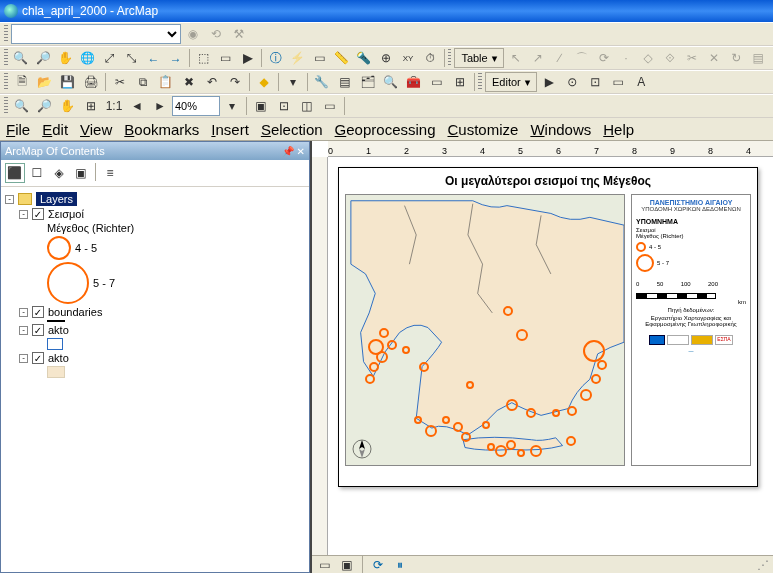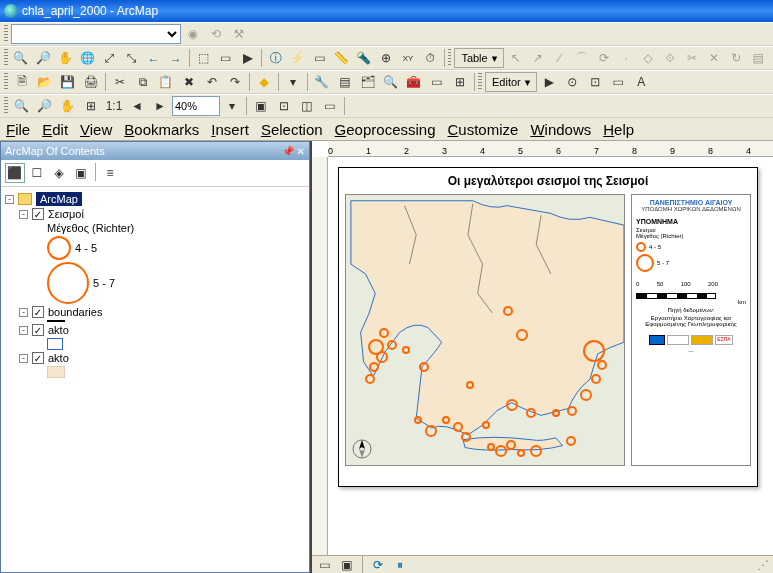--- a/index.html
+++ b/index.html
@@ -201,21 +201,21 @@
       <span class="tbtn">☐</span>
       <span class="tbtn">◈</span>
       <span class="tbtn">▣</span>
       <span class="sep"></span>
       <span class="tbtn">≡</span>
     </div>
     <div class="toc-body">
       <div class="node">
           <span class="pm">-</span>
         <span style="display:inline-block;width:14px;height:12px;background:#f5d76e;border:1px solid #c9a227"></span>
-        <span class="node layers">ArcMap</span>
+        <span class="node layers">Layers</span>
       </div>
       <div class="indent1">
         <div class="node">
             <span class="pm">-</span>
           <span class="cb">✓</span>
           <span>Σεισμοί</span>
         </div>
         <div class="indent2 node">Μέγεθος (Richter)</div>
         <div class="indent2 node">
           <span class="sym-circ" style="width:24px;height:24px"></span>
@@ -267,21 +267,21 @@
         <span style="left: 228px;">6</span>
         <span style="left: 266px;">7</span>
         <span style="left: 304px;">8</span>
         <span style="left: 342px;">9</span>
         <span style="left: 380px;">8</span>
         <span style="left: 418px;">4</span>
       </div>
     <div class="ruler-v"></div>
 
     <div class="page">
-      <div class="map-title">Οι μεγαλύτεροι σεισμοί της Σεισμοί</div>
+      <div class="map-title">Οι μεγαλύτεροι σεισμοί της Μέγεθος</div>
       <div class="map-body">
         <div class="map-canvas" id="map-canvas">
 
           <svg width="100%" height="100%" viewBox="0 0 285 275" style="position:absolute;top:0;left:0">
             <rect x="0" y="0" width="285" height="275" fill="#e8ecde"></rect>
 
             <path d="M5 5 L130 5 Q150 15 165 10 L210 18 Q230 28 250 22 L285 30 L285 150 Q270 155 258 162 L250 188 Q235 200 228 218 L200 225 Q180 218 170 212 L155 220 L140 235 L125 245 Q100 232 88 238 L72 228 L78 175 Q92 160 98 150 L84 135 Q70 128 55 140 L40 160 L28 185 L18 170 L15 140 Q25 120 30 100 L20 80 L5 70 Z" fill="#f5e6cc" stroke="#2b6cc2" stroke-width="1"></path>
 
             <path d="M120 250 Q150 245 190 250 Q200 252 215 248 L222 256 Q200 262 170 260 Q140 262 122 258 Z" fill="#f5e6cc" stroke="#2b6cc2" stroke-width="1"></path>
 

